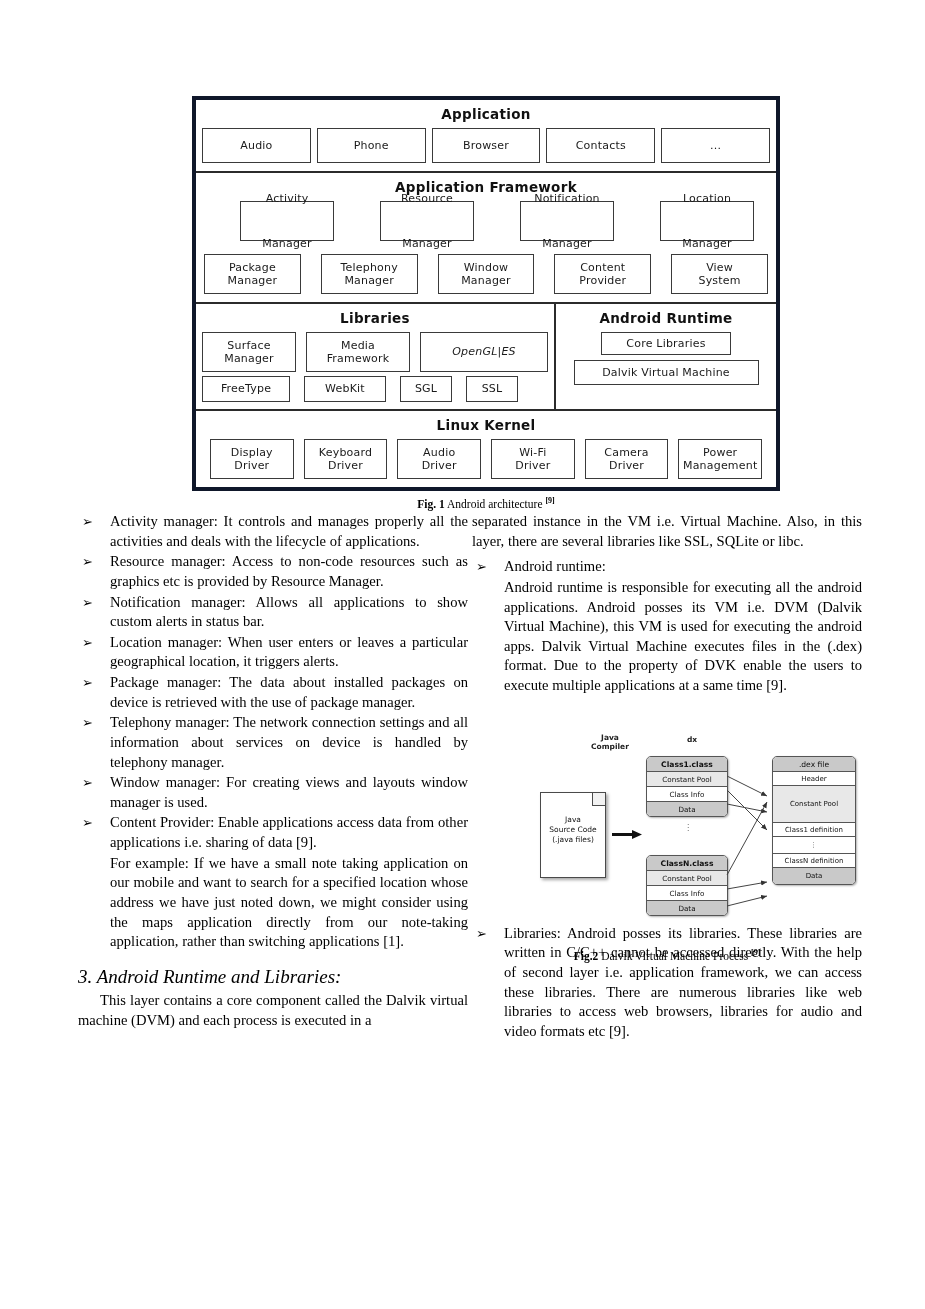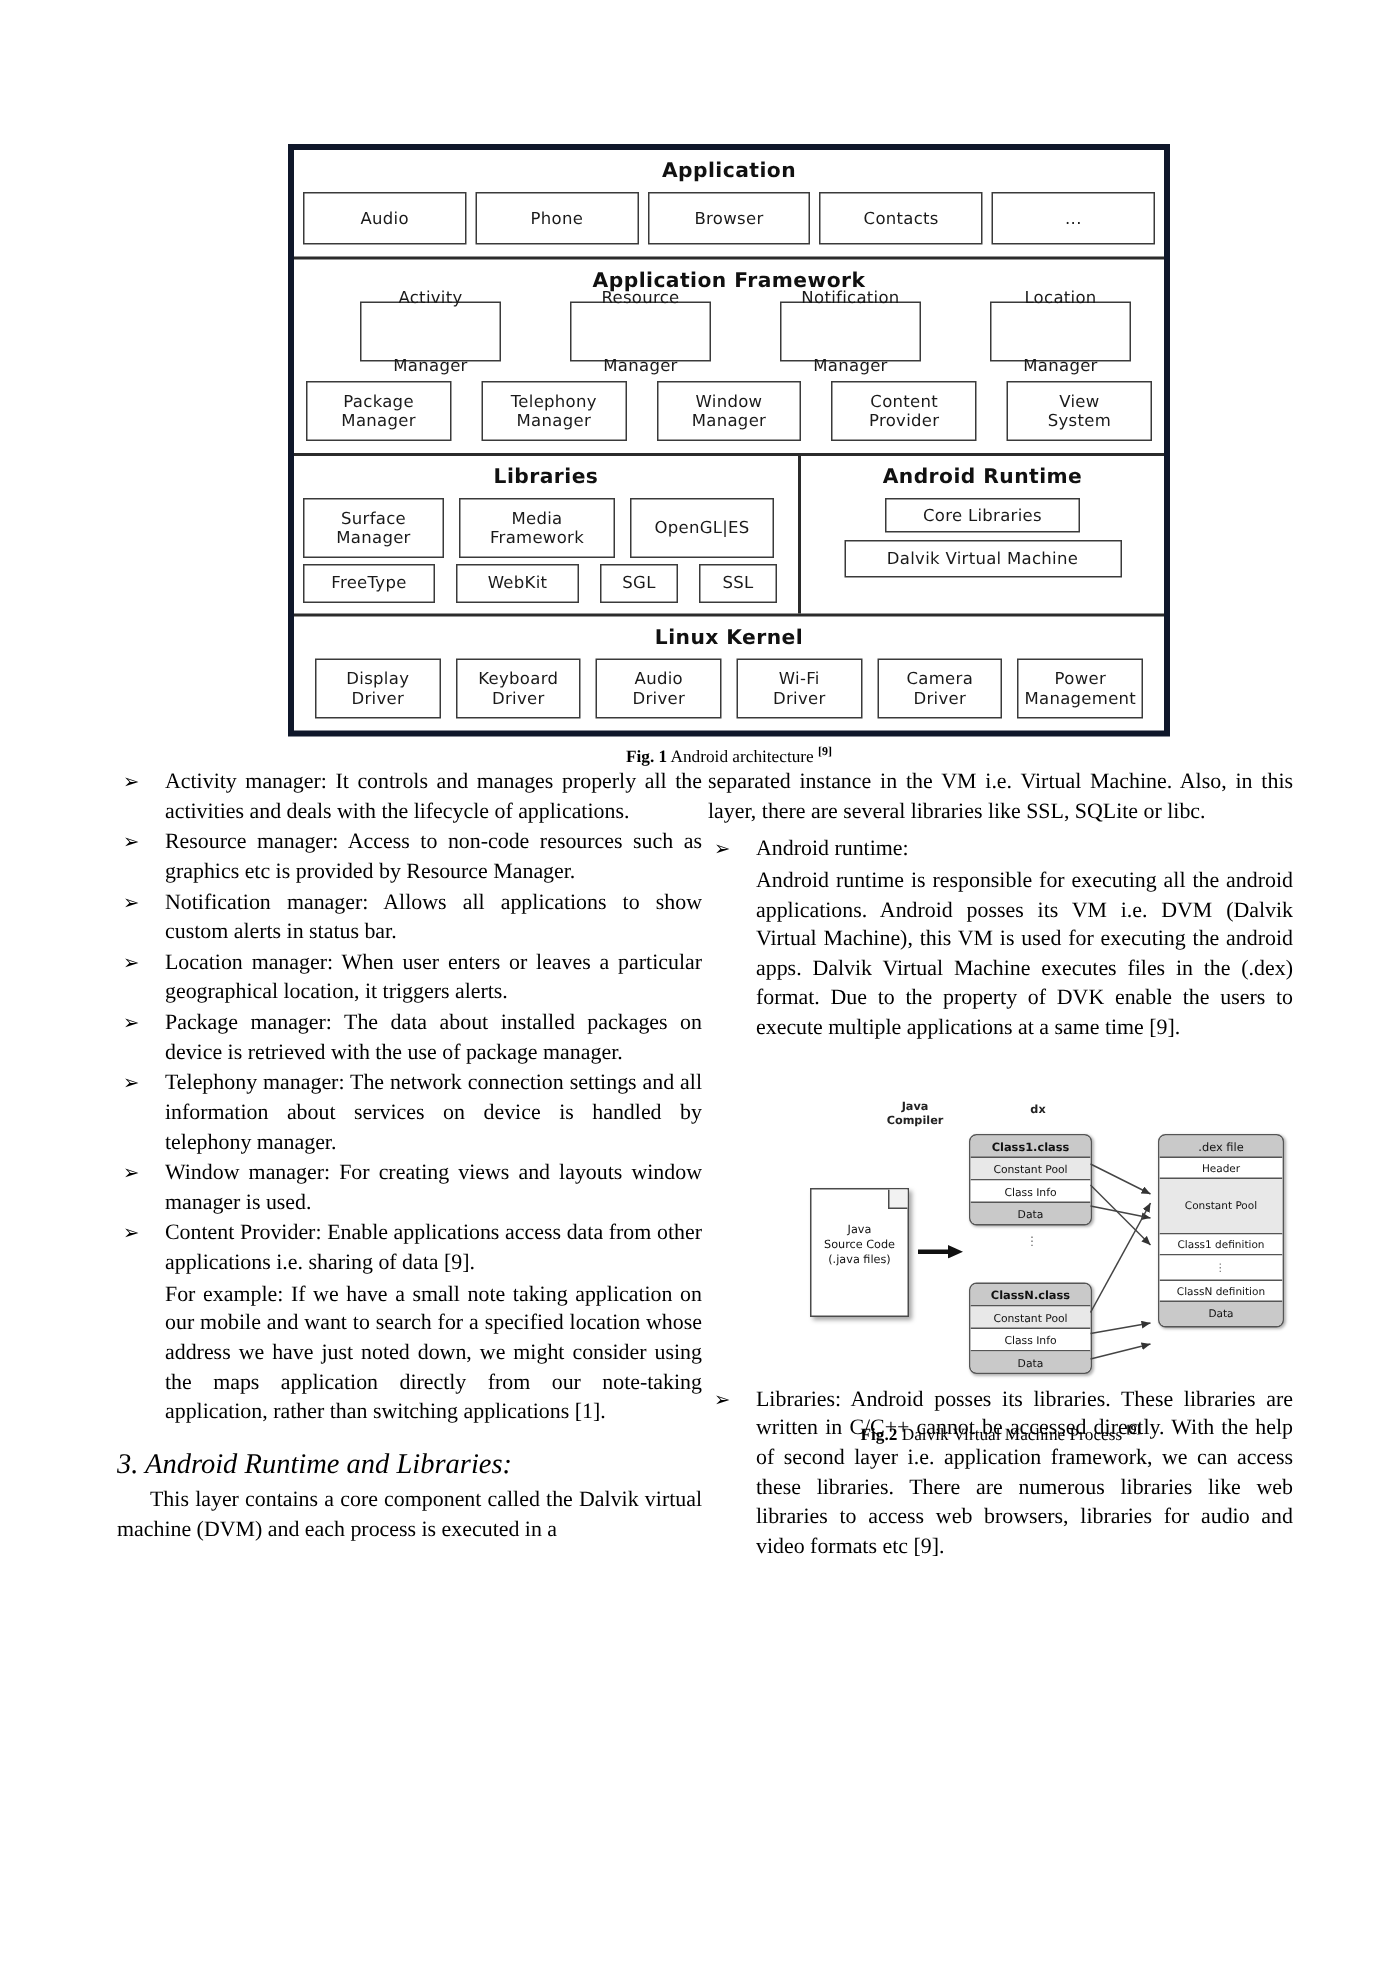--- a/index.html
+++ b/index.html
@@ -88,21 +88,21 @@
     box-sizing: border-box;
   }
   .split-right {
     flex: 1 1 auto;
     padding: 4px 6px 7px 6px;
     box-sizing: border-box;
   }
   .lib-row1 { display: flex; gap: 10px; }
   .lib-row1 .cell:nth-child(1) { width: 94px; height: 40px; }
   .lib-row1 .cell:nth-child(2) { width: 104px; height: 40px; }
-  .lib-row1 .cell:nth-child(3) { width: 96px; height: 40px; }
+  .lib-row1 .cell:nth-child(3) { width: 128px; height: 40px; font-style: italic; }
   .lib-row2 { display: flex; gap: 14px; margin-top: 4px; }
   .lib-row2 .cell:nth-child(1) { width: 88px; height: 26px; }
   .lib-row2 .cell:nth-child(2) { width: 82px; height: 26px; }
   .lib-row2 .cell:nth-child(3) { width: 52px; height: 26px; }
   .lib-row2 .cell:nth-child(4) { width: 52px; height: 26px; }
 
   .rt-row { display: flex; justify-content: center; }
   .rt-row .cell.core { width: 130px; height: 23px; }
   .rt-row2 { display: flex; justify-content: center; margin-top: 5px; }
   .rt-row2 .cell.dalvik { width: 185px; height: 25px; justify-content: flex-end; }

